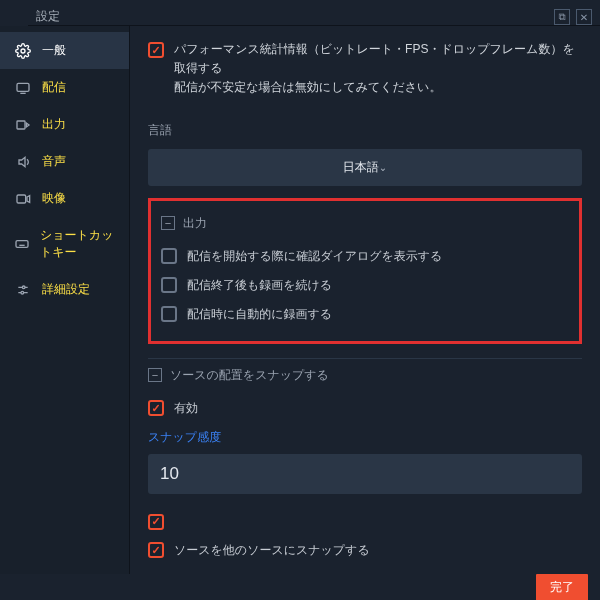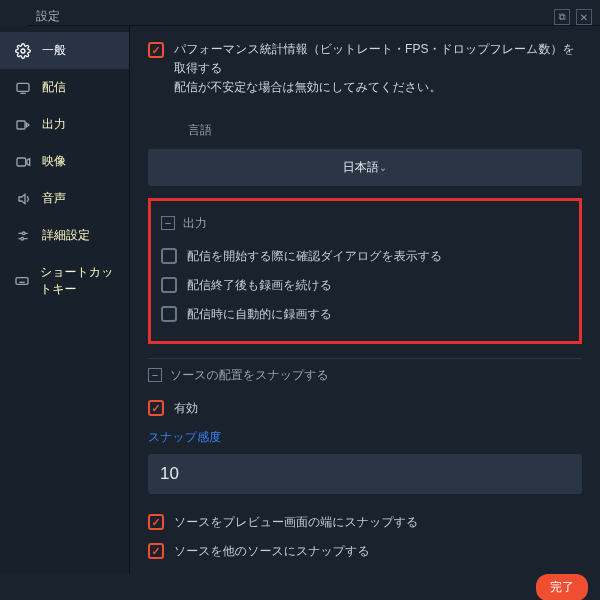--- a/index.html
+++ b/index.html
@@ -33,21 +33,21 @@
 .sidebar {
   width: 130px;
   background: #18202b;
   border-right: 1px solid #0e131b;
   padding-top: 6px;
 }
 .sidebar-item {
   display: flex; align-items: center;
   padding: 10px 14px;
   cursor: pointer;
-  color: #fef9c3;
+  color: #fde047;
 }
 .sidebar-item.active {
   background: #283445;
   color: #ffffff;
 }
 .si-icon { width: 18px; margin-right: 10px; display: flex; align-items: center; justify-content: center; }
 .si-icon svg { width: 16px; height: 16px; }
 .content {
   flex: 1;
   padding: 14px 18px 10px 18px;
@@ -66,21 +66,21 @@
   cursor: pointer;
   margin-top: 2px;
 }
 .chk.checked::after {
   content: "✓";
   color: #f04e30;
   font-size: 11px;
   font-weight: bold;
 }
 .chk.unchecked { border-color: #6a7688; }
-.section-label { font-size: 12px; color: #9aa3b0; margin-bottom: 10px; margin-left: 40px; }
+.section-label { font-size: 12px; color: #9aa3b0; margin-bottom: 10px; }
 .select {
   width: 100%;
   background: #2a3646;
   border: none;
   border-radius: 3px;
   padding: 10px 12px;
   color: #e4e8ee;
   font-size: 12px;
   display: flex; justify-content: center; align-items: center;
   cursor: pointer;
@@ -134,21 +134,21 @@
   align-items: center;
   padding: 0 12px;
   background: #1a222e;
 }
 .done-btn {
   background: #f04e30;
   color: #fff;
   border: none;
   padding: 5px 14px;
   font-size: 12px;
-  border-radius: 12px;
+  border-radius: 1px;
   cursor: pointer;
 }
 .snap-label { font-size: 12px; color: #3b82f6; margin: 6px 0; }
 </style>
 </head>
 <body>
 
 <div class="titlebar">
   <div class="titlebar-title">設定</div>
   <div class="titlebar-btns">
@@ -182,53 +182,53 @@
         <svg viewBox="0 0 24 24" fill="none" stroke="#9aa3b0" stroke-width="2">
             <rect x="3" y="6" width="12" height="12" rx="1"></rect>
             <path d="M17 9l4 3-4 3z"></path>
           </svg>
       </span>
       <span>出力</span>
     </div>
     <div class="sidebar-item">
       <span class="si-icon">
         <svg viewBox="0 0 24 24" fill="none" stroke="#9aa3b0" stroke-width="2">
+            <path d="M6 9v6h4l5 4V5l-5 4H6z"></path>
+            <path d="M18 8a5 5 0 0 1 0 8"></path>
+          </svg>
+      </span>
+      <span>音声</span>
+    </div>
+    <div class="sidebar-item">
+      <span class="si-icon">
+        <svg viewBox="0 0 24 24" fill="none" stroke="#9aa3b0" stroke-width="2">
             <rect x="3" y="6" width="13" height="12" rx="2"></rect>
             <path d="M18 9l4-2v10l-4-2z"></path>
           </svg>
       </span>
       <span>映像</span>
     </div>
     <div class="sidebar-item">
       <span class="si-icon">
         <svg viewBox="0 0 24 24" fill="none" stroke="#9aa3b0" stroke-width="2">
-            <path d="M6 9v6h4l5 4V5l-5 4H6z"></path>
-            <path d="M18 8a5 5 0 0 1 0 8"></path>
-          </svg>
-      </span>
-      <span>音声</span>
+            <rect x="3" y="7" width="18" height="10" rx="2"></rect>
+            <path d="M7 11h0M11 11h0M15 11h0M8 14h8"></path>
+          </svg>
+      </span>
+      <span>ショートカットキー</span>
     </div>
     <div class="sidebar-item">
       <span class="si-icon">
         <svg viewBox="0 0 24 24" fill="none" stroke="#9aa3b0" stroke-width="2">
             <path d="M5 8h6M15 8h4M5 16h4M13 16h6"></path>
             <circle cx="13" cy="8" r="2"></circle>
             <circle cx="11" cy="16" r="2"></circle>
           </svg>
       </span>
       <span>詳細設定</span>
-    </div>
-    <div class="sidebar-item">
-      <span class="si-icon">
-        <svg viewBox="0 0 24 24" fill="none" stroke="#9aa3b0" stroke-width="2">
-            <rect x="3" y="7" width="18" height="10" rx="2"></rect>
-            <path d="M7 11h0M11 11h0M15 11h0M8 14h8"></path>
-          </svg>
-      </span>
-      <span>ショートカットキー</span>
     </div>
   </div>
 
   <div class="content">
 
     <div class="perf-row">
       <div class="chk checked"></div>
       <div class="perf-text" style="white-space:pre-line">パフォーマンス統計情報（ビットレート・FPS・ドロップフレーム数）を取得する
 配信が不安定な場合は無効にしてみてください。</div>
     </div>
@@ -264,21 +264,20 @@
         <span>ソースの配置をスナップする</span>
       </div>
       <div class="chk-row">
         <div class="chk checked"></div>
         <span class="chk-label">有効</span>
       </div>
       <div class="snap-label">スナップ感度</div>
       <div class="input">10</div>
       <div class="chk-row">
         <div class="chk checked"></div>
-        <span class="chk-label">ソースをプレビュー画面の端にスナップする</span>
       </div>
       <div class="chk-row">
         <div class="chk checked"></div>
         <span class="chk-label">ソースを他のソースにスナップする</span>
       </div>
     </div>
 
   </div>
 </div>
 

